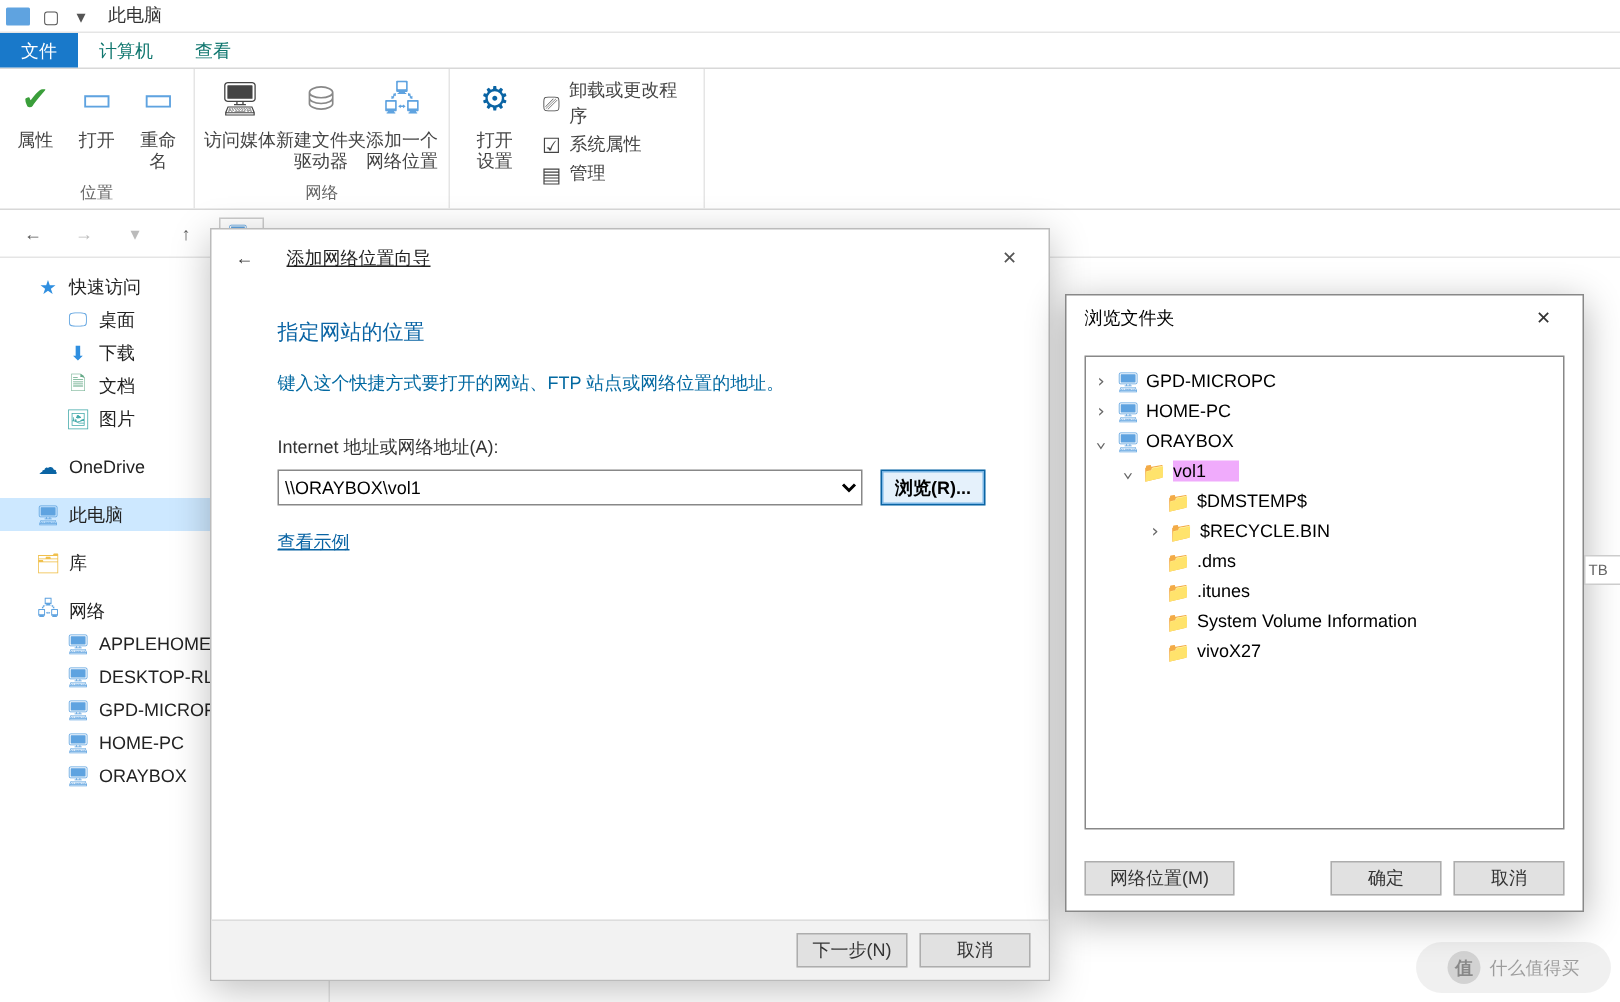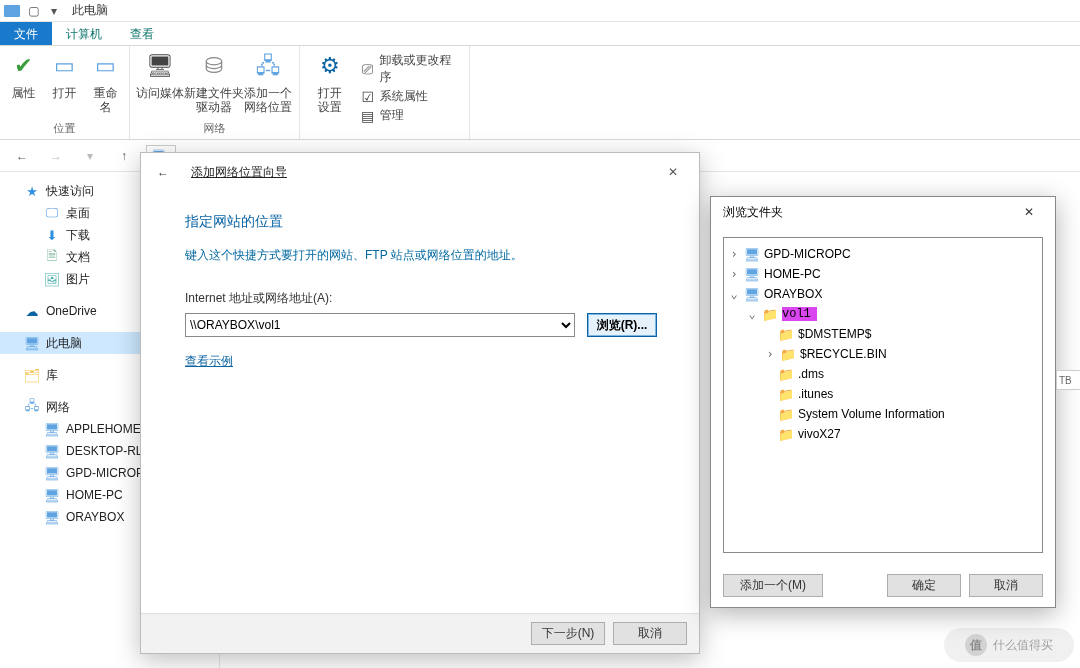--- a/index.html
+++ b/index.html
@@ -68,21 +68,21 @@
 
 .dialog2 { position:absolute; left:710px; top:196px; width:346px; height:412px; background:#fff; border:1px solid #888; box-shadow:0 6px 24px rgba(0,0,0,0.3); display:flex; flex-direction:column; }
 .d2-head{ height:30px; display:flex; align-items:center; justify-content:space-between; padding:0 12px; }
 .d2-head .close{ width:28px;height:22px;display:flex;align-items:center;justify-content:center;cursor:pointer;color:#333;}
 .d2-body{ flex:1; padding:10px 12px; display:flex; flex-direction:column; }
 .d2-body .prompt{ margin-bottom:14px; color:#333;}
 .tree{ flex:1; border:1px solid #888; padding:6px 4px; overflow:auto;}
 .tree .trow{ display:flex; align-items:center; height:20px; gap:4px; cursor:pointer; }
 .tree .tw{ display:inline-block; width:12px; text-align:center; color:#666; font-family:Consolas,monospace; }
 .tree .ticon{ width:16px;height:16px;display:inline-flex;align-items:center;justify-content:center;font-size:13px;}
-.tree .selected{ background:#d946ef; padding-right:6px;font-family:Liberation Mono, monospace;}
+.tree .selected{ background:#f0abfc; padding-right:22px;}
 .d2-foot{ height:44px; display:flex; align-items:center; justify-content:flex-start; gap:8px; padding:0 12px;}
 .d2-foot .spacer{flex:1;}
 
 
 .wm{position:absolute; right:6px; bottom:6px; width:130px; height:34px; background:rgba(0,0,0,0.06); border-radius:17px; display:flex; align-items:center; justify-content:center; color:rgba(0,0,0,0.35); font-size:13px; gap:6px;}
 .wm .cir{width:22px;height:22px;border-radius:50%;background:rgba(0,0,0,0.12);display:flex;align-items:center;justify-content:center;font-weight:bold;}
 
 
 .peek{position:absolute; right:0; top:370px; width:24px; height:20px; border:1px solid #ccc; border-right:none; background:#fff; color:#666; font-size:10px; display:flex;align-items:center;justify-content:flex-start; padding-left:2px;}
 </style>
@@ -312,21 +312,21 @@
           <span class="ticon folder">📁</span>
           <span>System Volume Information</span>
         </div>
       <div class="trow" style="padding-left:50px">
           <span class="ticon folder">📁</span>
           <span>vivoX27</span>
         </div>
     </div>
   </div>
   <div class="d2-foot">
-    <button class="btn" style="min-width:100px">添加一个(M)</button>
+    <button class="btn" style="min-width:100px">网络位置(M)</button>
     <div class="spacer"></div>
     <button class="btn">确定</button>
     <button class="btn">取消</button>
   </div>
 </div>
 
 <div class="peek">TB</div>
 
 <div class="wm">
   <div class="cir">值</div>

